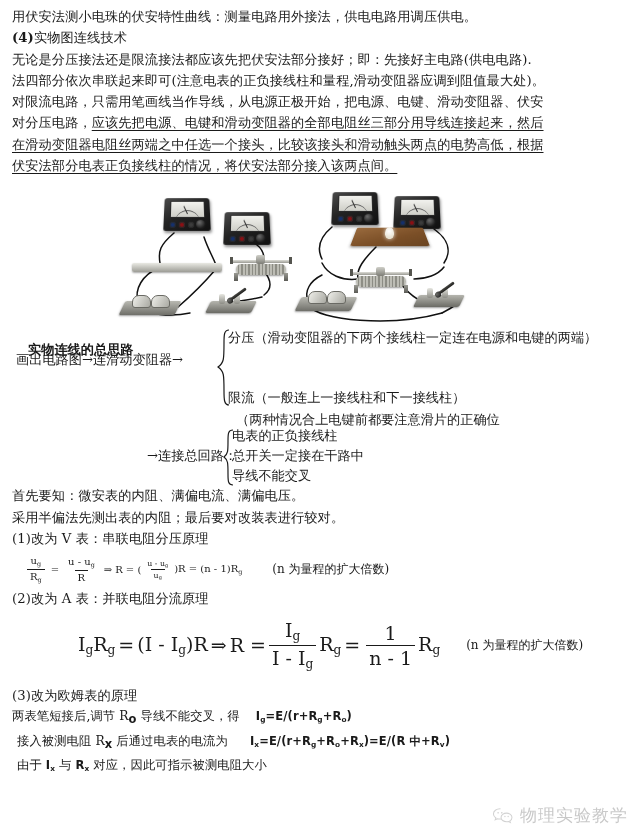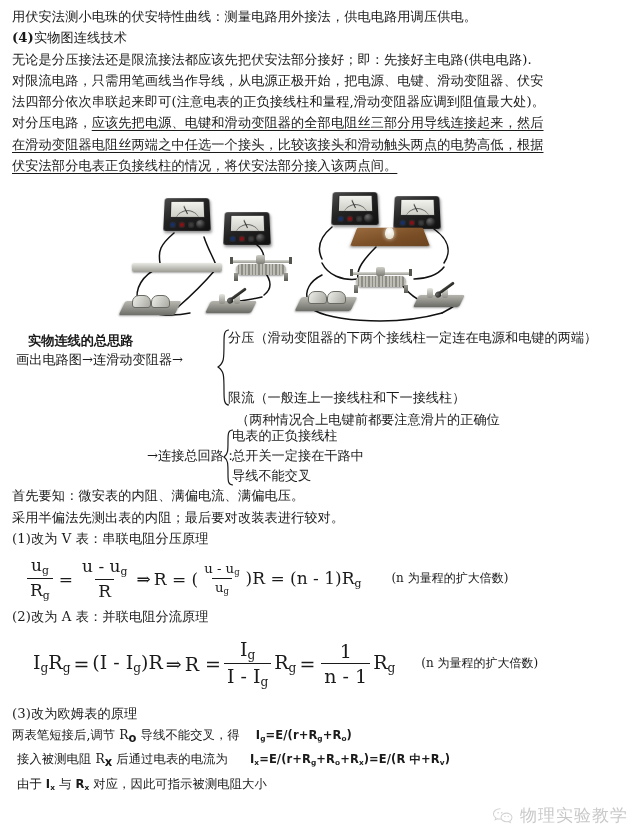--- a/index.html
+++ b/index.html
@@ -221,21 +221,21 @@
   .brace-block { position: relative; margin-top: 4px; height: 150px; }
   .bb { position: absolute; white-space: nowrap; font-size: 13.2px; line-height: 18px; }
   .brace-svg { position: absolute; }
   .brace-svg path { fill: none; stroke: #1a1a1a; stroke-width: 1.2; }
 
   
   .formula {
     display: inline-flex;
     align-items: center;
     font-family: "DejaVu Serif", "Liberation Serif", serif;
-    font-size: 17px;
+    font-size: 10px;
     white-space: nowrap;
   }
   .formula.big { font-size: 19px; }
   .frac {
     display: inline-flex;
     flex-direction: column;
     align-items: center;
     vertical-align: middle;
     margin: 0 3px;
   }
@@ -272,22 +272,22 @@
 <div class="page">
 
   <div class="ln">用伏安法测小电珠的伏安特性曲线：测量电路用外接法，供电电路用调压供电。</div>
 
   <div class="head4 ln">
     <b>(4)</b><span>实物图连线技术</span>
   </div>
 
   <div class="para">
     <span class="ln">无论是分压接法还是限流接法都应该先把伏安法部分接好；即：先接好主电路(供电电路).</span>
+    <span class="ln">法四部分依次串联起来即可(注意电表的正负接线柱和量程,滑动变阻器应调到阻值最大处)。</span>
     <span class="ln">对限流电路，只需用笔画线当作导线，从电源正极开始，把电源、电键、滑动变阻器、伏安</span>
-    <span class="ln">法四部分依次串联起来即可(注意电表的正负接线柱和量程,滑动变阻器应调到阻值最大处)。</span>
     <span class="ln"><span>对分压电路，</span><span class="ul">应该先把电源、电键和滑动变阻器的全部电阻丝三部分用导线连接起来，然后</span></span>
     <span class="ln ul">在滑动变阻器电阻丝两端之中任选一个接头，比较该接头和滑动触头两点的电势高低，根据</span>
     <span class="ln ul">伏安法部分电表正负接线柱的情况，将伏安法部分接入该两点间。</span>
   </div>
 
   <div class="figure">
 
     <svg class="wires" width="230" height="140" viewBox="0 0 230 140" style="left:100px; top:0;">
       <path d="M62 48 C 48 60, 46 66, 48 78"></path>
       <path d="M92 52 C 96 64, 100 70, 104 80"></path>
@@ -394,21 +394,21 @@
     <div class="switch rig" style="left:404px; top:98px;">
       <div class="base"></div>
       <div class="binding b1"></div>
       <div class="binding b2"></div>
       <div class="lever"></div>
     </div>
   </div>
 
   <div class="brace-block">
 
-    <div class="bb bold" style="left:16px; top:3px;">实物连线的总思路</div>
+    <div class="bb bold" style="left:16px; top:12px;">实物连线的总思路</div>
     <div class="bb" style="left:4px; top:22px;">画出电路图→连滑动变阻器→</div>
 
     <svg class="brace-svg" width="14" height="78" viewBox="0 0 14 78" style="left:205px; top:0px;">
       <path d="M12 1 C 7 1, 7 6, 7 14 C 7 30, 7 34, 1 38 C 7 42, 7 46, 7 62 C 7 70, 7 76, 12 76"></path>
     </svg>
 
     <div class="bb" style="left:216px; top:0px;">
       <span>分压</span><span class="small">（滑动变阻器的下两个接线柱一定连在电源和电键的两端）</span>
     </div>
     <div class="bb" style="left:216px; top:60px;">限流（一般连上一接线柱和下一接线柱）</div>
@@ -448,21 +448,21 @@
           <span class="num">u - u<sub>g</sub></span>
           <span class="den">u<sub>g</sub></span>
         </span>
         <span>)R = (n - 1)R<sub>g</sub></span>
       </span>
       <span class="note" style="margin-left:30px;">(n 为量程的扩大倍数)</span>
     </div>
 
     <div class="ln">(2)改为 A 表：并联电阻分流原理</div>
 
-    <div style="display:flex; align-items:center; margin:10px 0 4px 21px;">
+    <div style="display:flex; align-items:center; margin:10px 0 4px 21px;justify-content:center;">
       <span class="formula big">
         <span>I<sub>g</sub>R<sub>g</sub></span>
         <span class="op">=</span>
         <span>(I - I<sub>g</sub>)R</span>
         <span class="op">⇒</span>
         <span>R =</span>
         <span class="frac">
           <span class="num">I<sub>g</sub></span>
           <span class="den">I - I<sub>g</sub></span>
         </span>

